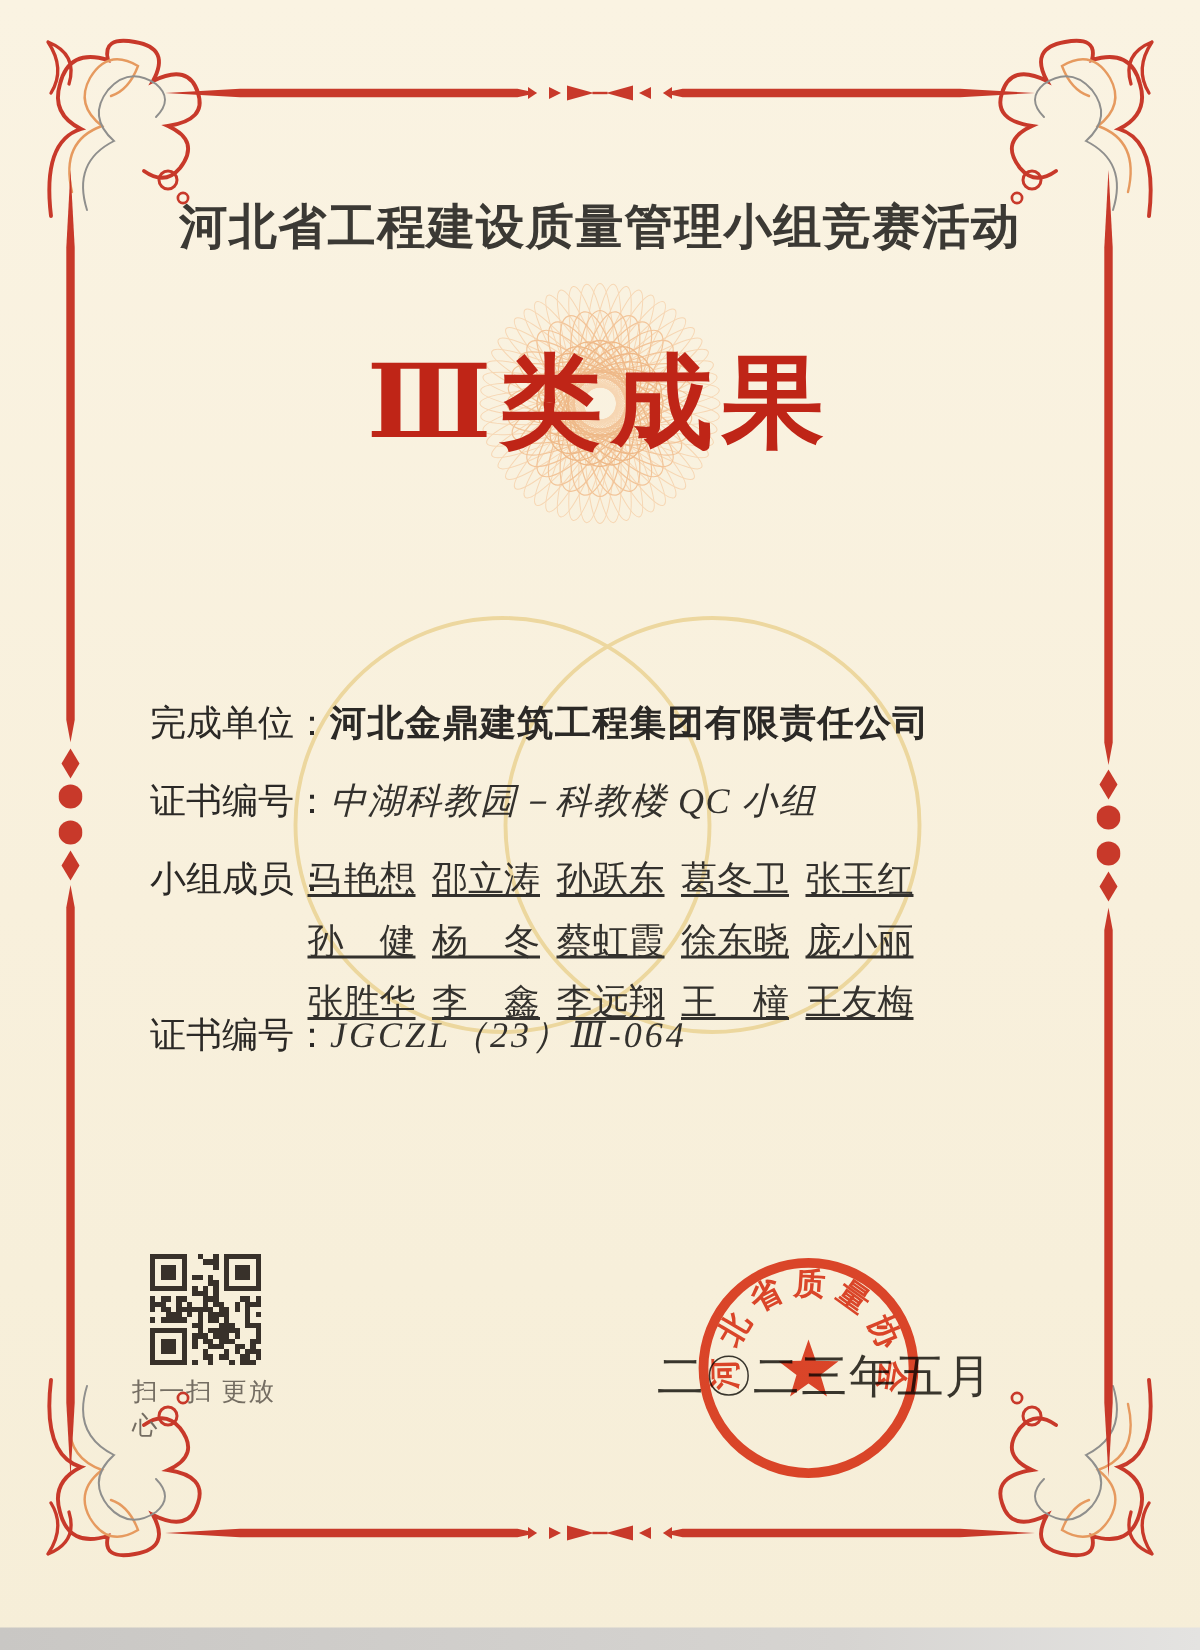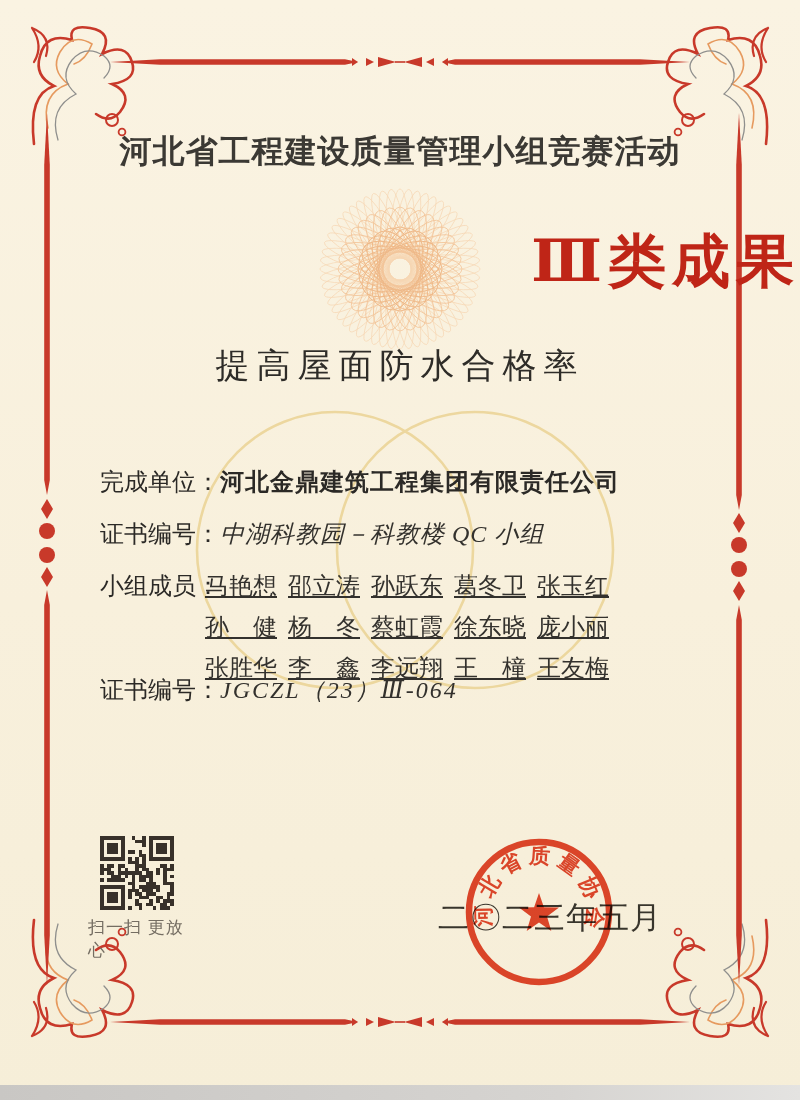--- a/index.html
+++ b/index.html
@@ -17,22 +17,22 @@
   .corner.bl{left:26px;bottom:58px;transform:scaleY(-1);}
   .corner.br{right:26px;bottom:58px;transform:scale(-1,-1);}
   
   .event-title{
     left:0;right:0;top:130px;text-align:center;
     font-family:"Liberation Sans","DejaVu Sans",sans-serif;
     font-weight:bold;font-size:32px;letter-spacing:1px;color:#3b3934;
   }
   .award-wrap{left:240px;top:185px;width:320px;height:168px;}
   .award-text{
-    left:0;right:0;top:223px;text-align:right;
-    font-size:58px;font-weight:bold;color:#bf2517;letter-spacing:6px;
+    left:0;right:0;top:223px;text-align:center;
+    font-size:68px;font-weight:bold;color:#bf2517;letter-spacing:6px;
     font-family:"Liberation Serif","DejaVu Serif",serif;
   }
   .achievement-title{
     left:0;right:0;top:343px;text-align:center;
     font-size:34px;color:#2e2c28;letter-spacing:7px;font-weight:normal;
   }
   
   .info-line{position:absolute;left:100px;font-size:24px;color:#2f2d29;white-space:nowrap;}
   .lbl{font-family:"Liberation Sans","DejaVu Sans",sans-serif;font-weight:normal;color:#2b2926;}
   .val-bold{font-family:"Liberation Sans","DejaVu Sans",sans-serif;font-weight:bold;color:#2b2926;letter-spacing:1px;}
@@ -180,21 +180,20 @@
           <ellipse cx="160" cy="84" rx="21" ry="42" stroke="#edaf79" stroke-width="0.9" transform="rotate(105 160 84)"></ellipse>
           <ellipse cx="160" cy="84" rx="21" ry="42" stroke="#edaf79" stroke-width="0.9" transform="rotate(120 160 84)"></ellipse>
           <ellipse cx="160" cy="84" rx="21" ry="42" stroke="#edaf79" stroke-width="0.9" transform="rotate(135 160 84)"></ellipse>
           <ellipse cx="160" cy="84" rx="21" ry="42" stroke="#edaf79" stroke-width="0.9" transform="rotate(150 160 84)"></ellipse>
           <ellipse cx="160" cy="84" rx="21" ry="42" stroke="#edaf79" stroke-width="0.9" transform="rotate(165 160 84)"></ellipse>
         </g>
       </svg>
   </div>
   <div class="abs award-text">Ⅲ类成果</div>
 
-  <div class="abs achievement-title">提高屋面防水合格率</div>
 
   <div class="info-line" style="top:466px">
     <span class="lbl">完成单位：</span><span class="val-bold">河北金鼎建筑工程集团有限责任公司</span>
   </div>
   <div class="info-line" style="top:518px">
     <span class="lbl">证书编号：</span><span class="val-serif">中湖科教园－科教楼 QC 小组</span>
   </div>
   <div class="info-line" style="top:570px">
     <span class="lbl">小组成员：</span>
   </div>

